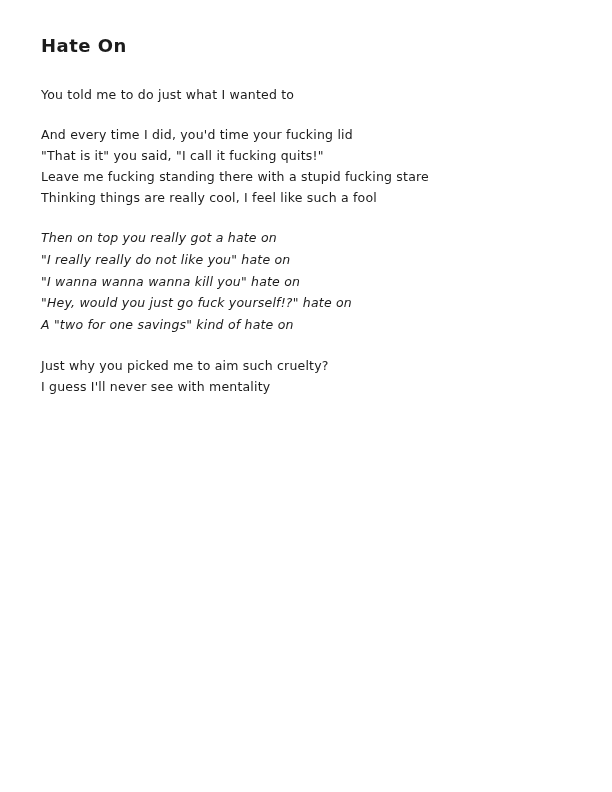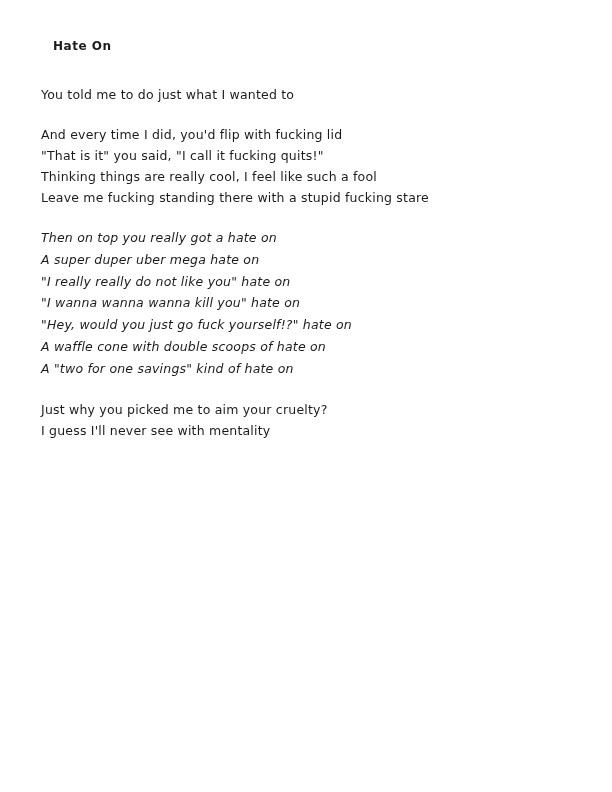--- a/index.html
+++ b/index.html
@@ -15,24 +15,24 @@
     color: #1c1c1c;
   }
   .page {
     box-sizing: border-box;
     width: 612px;
     height: 792px;
     padding: 38px 40px 0 41px;
     background: #ffffff;
   }
   .title {
-    font-size: 12px;
+    font-size: 18px;
     font-weight: bold;
     line-height: 16px;
-    margin: 0 0 30px 12px;
+    margin: 0 0 30px 0;
     white-space: pre-wrap;
     letter-spacing: 0.5px;
   }
   .stanza {
     margin: 0 0 19px 0;
   }
   .line {
     font-size: 12.5px;
     line-height: 21px;
     white-space: pre-wrap;
@@ -48,34 +48,32 @@
 
 <div class="page">
 
   <div class="title">Hate On</div>
 
   <div class="stanza">
     <div class="line">You told me to do just what I wanted to</div>
   </div>
 
   <div class="stanza">
-    <div class="line">And every time I did, you'd flip with fucking lid</div>
+    <div class="line">And every time I did, you'd time your fucking lid</div>
     <div class="line">"That is it" you said, "I call it fucking quits!"</div>
+    <div class="line">Leave me fucking standing there with a stupid fucking stare</div>
     <div class="line">Thinking things are really cool, I feel like such a fool</div>
-    <div class="line">Leave me fucking standing there with a stupid fucking stare</div>
   </div>
 
   <div class="stanza stanza-wide">
     <div class="line">Then on top you really got a hate on</div>
-    <div class="line">A super duper uber mega hate on</div>
     <div class="line">"I really really do not like you" hate on</div>
     <div class="line">"I wanna wanna wanna kill you" hate on</div>
     <div class="line">"Hey, would you just go fuck yourself!?" hate on</div>
-    <div class="line">A waffle cone with double scoops of hate on</div>
     <div class="line">A "two for one savings" kind of hate on</div>
   </div>
 
   <div class="stanza">
-    <div class="line">Just why you picked me to aim your cruelty?</div>
+    <div class="line">Just why you picked me to aim such cruelty?</div>
     <div class="line">I guess I'll never see with mentality</div>
   </div>
 
 </div>
 
 </body></html>

